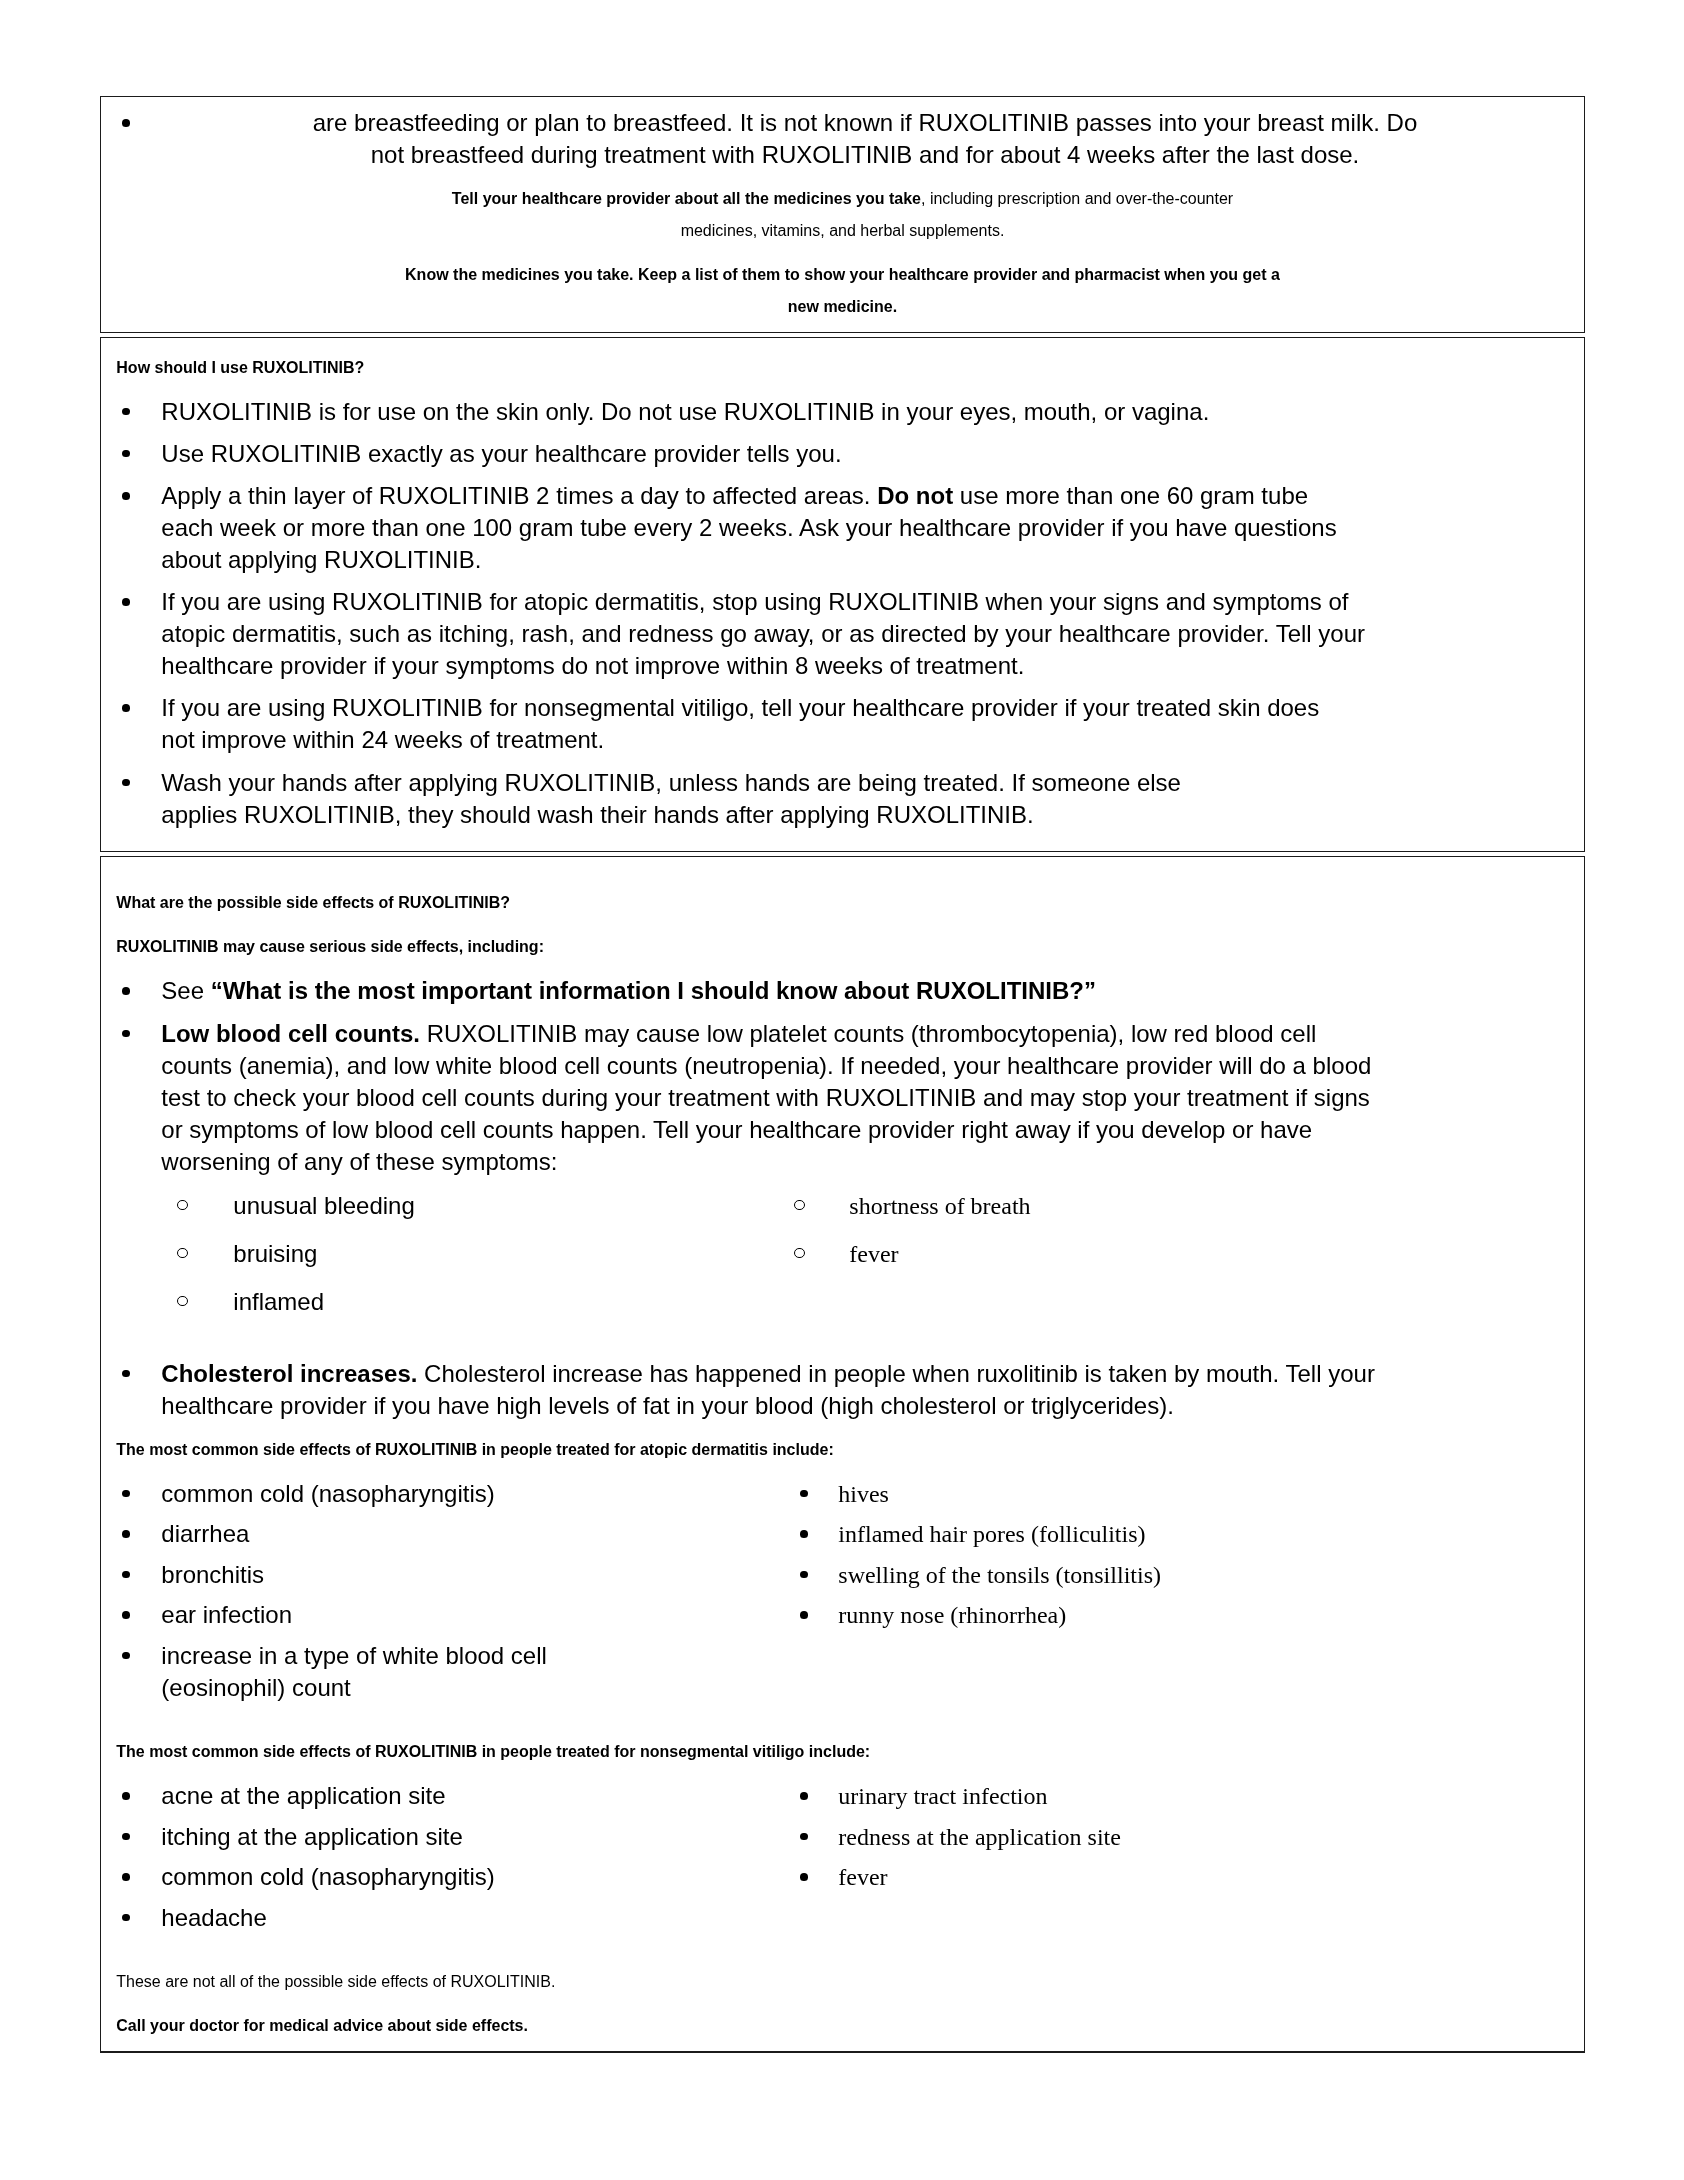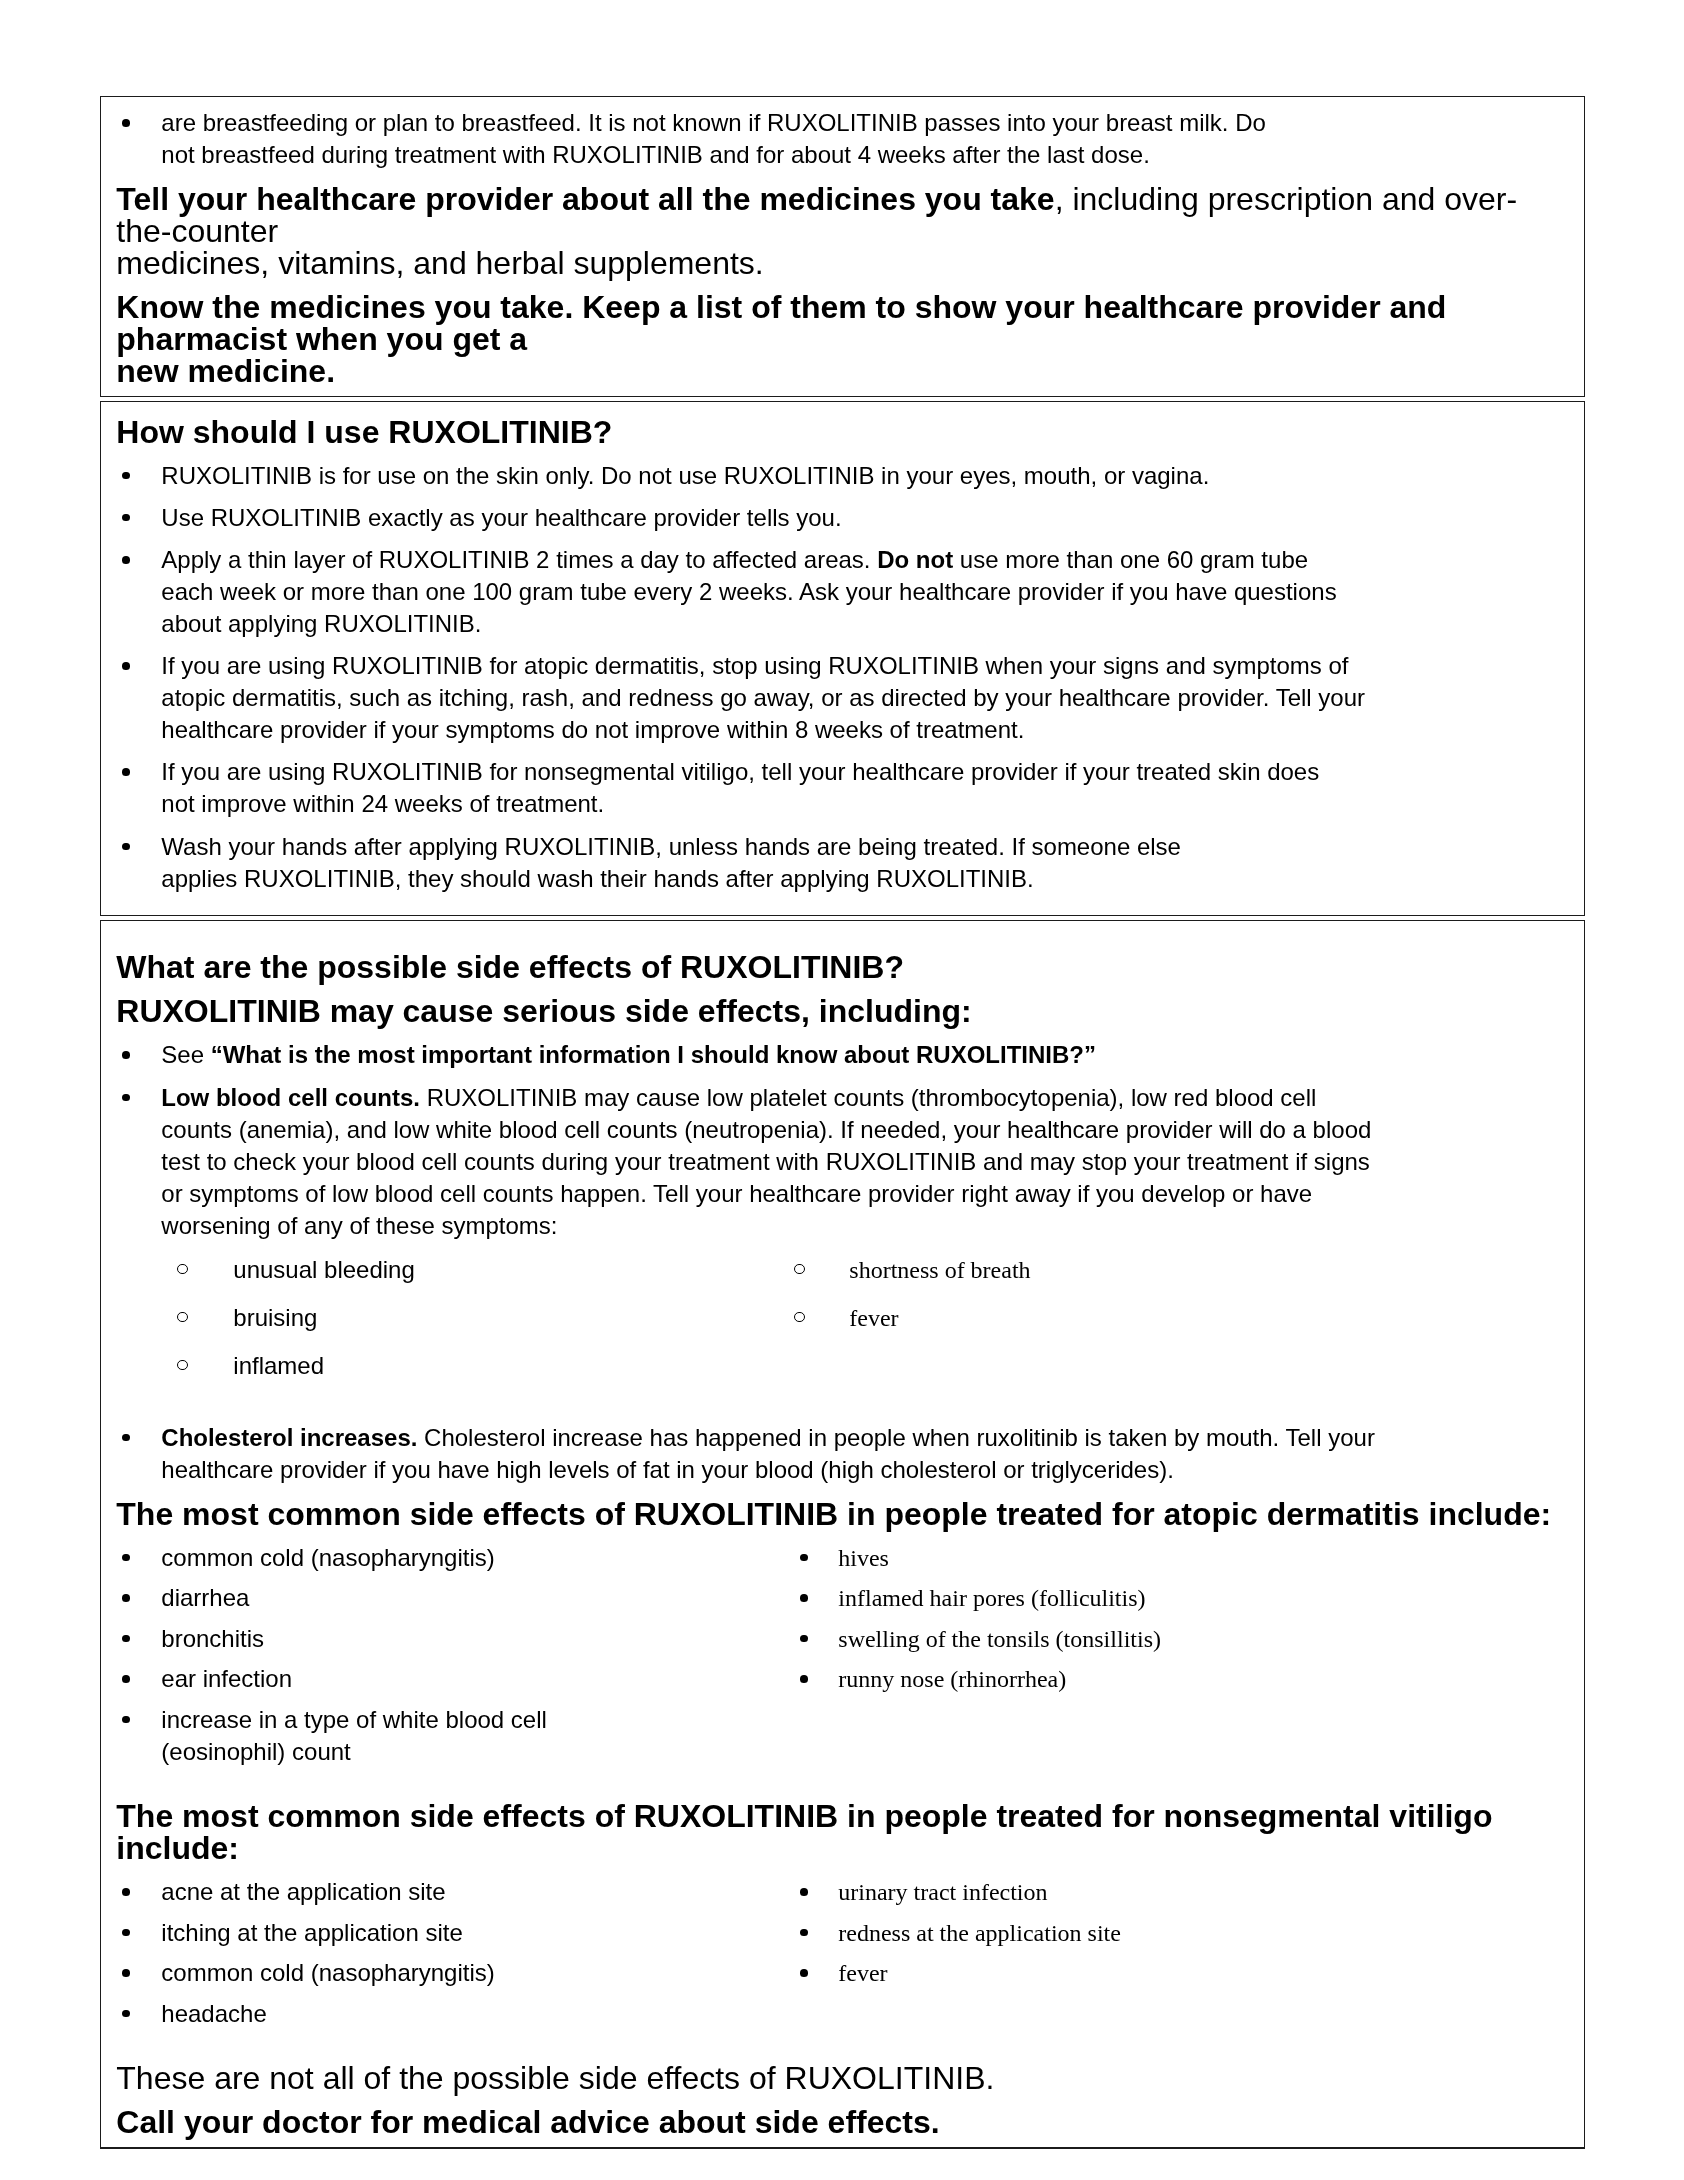--- a/index.html
+++ b/index.html
@@ -19,26 +19,26 @@
     position: absolute;
     left: 100px; top: 96px;
     width: 1485px;
   }
   .box {
     border: 1.7px solid #1b1b1b;
     background: #ffffff;
     padding: 10.2px 15.3px 8.5px 15.3px;
   }
   .box + .box { margin-top: 4.3px; }
-  .box1 { min-height: 229px; }
+  .box1 { min-height: 229px; text-align: center; }
   .box2 { min-height: 491px; padding-top: 13.6px; }
   .box3 { min-height: 1188px; padding-top: 30px; border-bottom-width: 2.6px; }
   p, h2 {
     margin: 0 0 12px 0;
-    font-size: 32px;
+    font-size: 16px;
     line-height: 32px;
     font-weight: normal;
     white-space: pre-wrap;
   }
   h2, .bold { font-weight: bold; }
   .b { font-weight: bold; }
   ul { list-style: none; margin: 0 0 12px 0; padding: 0; }
   li {
     position: relative;
     padding-left: 45px;

